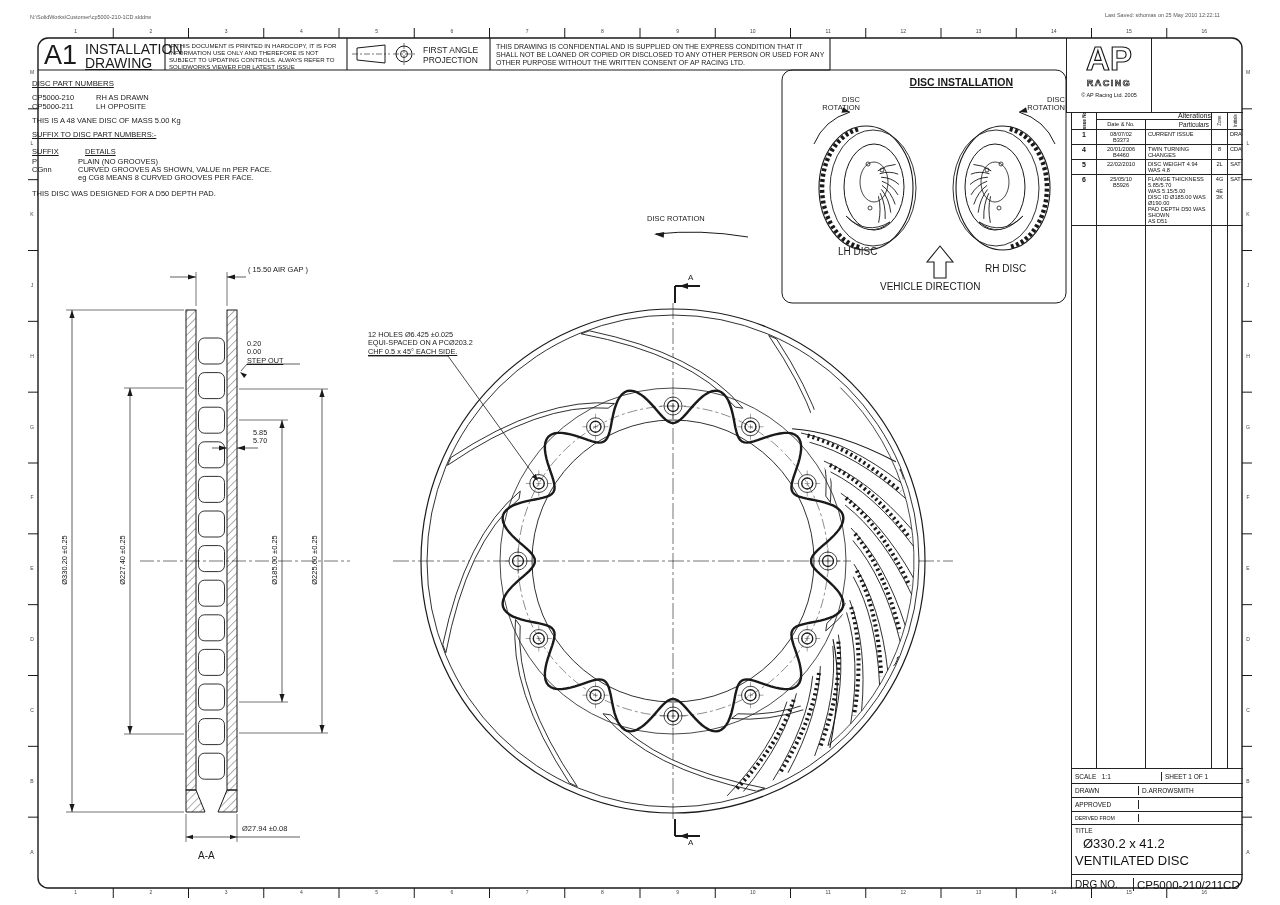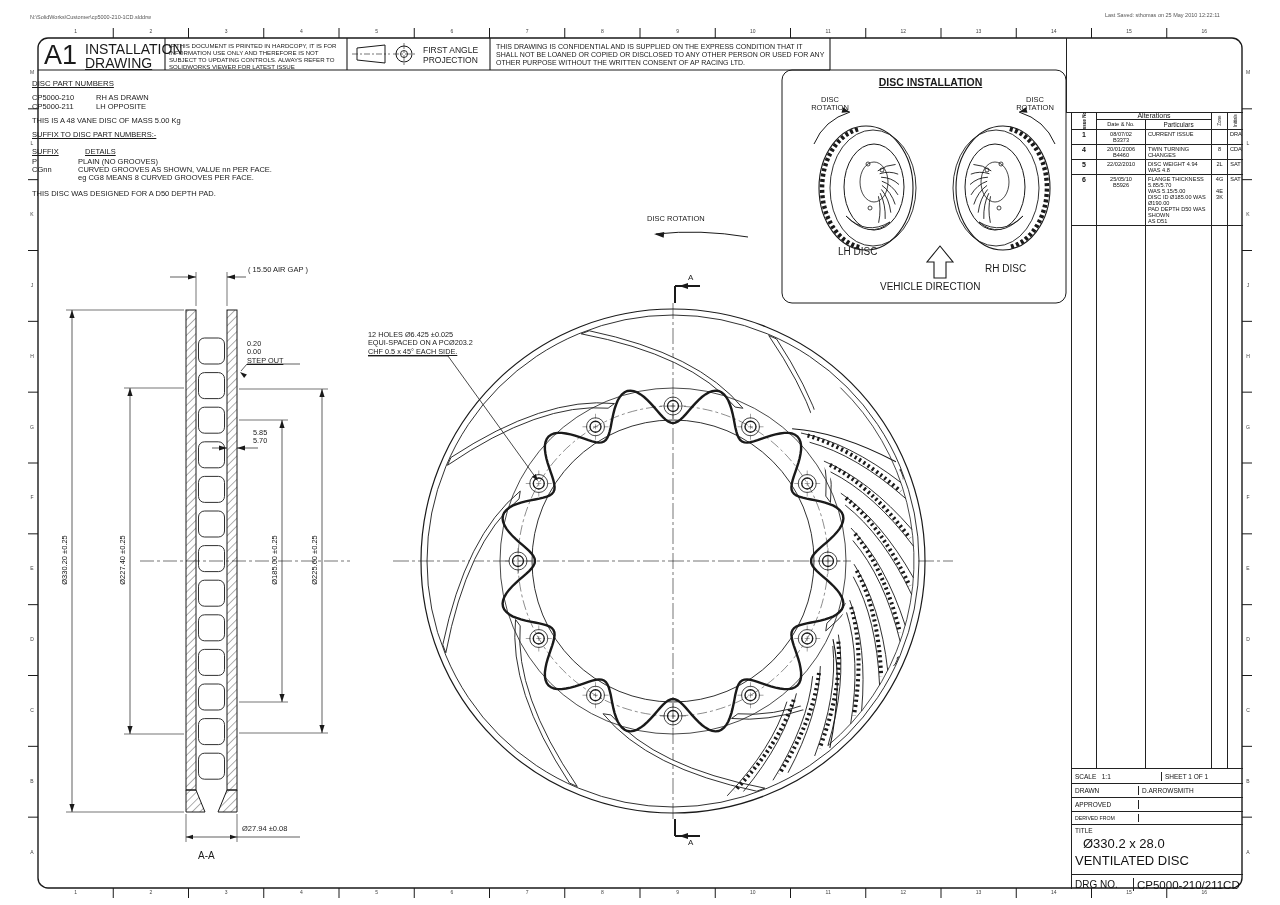--- a/index.html
+++ b/index.html
@@ -2,21 +2,21 @@
 <html><head>
 <meta charset="utf-8">
 <style>
   html,body{margin:0;padding:0;background:#e8e8e8;}
   #sheet{position:relative;width:1280px;height:905px;background:#ffffff;overflow:hidden;
          font-family:"Liberation Sans",sans-serif;color:#111;}
   #svg{position:absolute;left:0;top:0;}
   .lbl{position:absolute;white-space:nowrap;color:#1a1a1a;line-height:1.15;
        font-family:"Liberation Sans",sans-serif;}
   .u{text-decoration:underline;}
-  .ctr{text-align:center;}
+  .ctr{text-align:right;}
   .vdim{position:absolute;width:120px;height:10px;text-align:center;font-size:7.5px;
         transform:rotate(-90deg);transform-origin:center center;}
   .wrapbox{white-space:normal;}
   
   #alt{position:absolute;left:1071px;top:112px;width:171px;height:656px;
        display:flex;flex-direction:column;font-size:5.6px;border-left:1px solid #222;}
   .altrow{display:flex;border-bottom:1px solid #222;}
   .ac{border-right:1px solid #222;padding:1px 2px;overflow:hidden;}
   .c-issue{width:20px;text-align:center;font-weight:bold;font-size:7px;}
   .c-date{width:44px;text-align:center;}
@@ -327,20 +327,25 @@
 
 <div class="lbl" style="left:44px;top:40px;font-size:27px;">A1</div>
 <div class="lbl" style="left:85px;top:41px;font-size:14px;">INSTALLATION</div>
 <div class="lbl u" style="left:85px;top:55px;font-size:14px;">DRAWING</div>
 <div class="lbl wrapbox" style="left:169px;top:42px;width:174px;font-size:6.1px;">IF THIS DOCUMENT IS PRINTED IN HARDCOPY, IT IS FOR INFORMATION USE ONLY AND THEREFORE IS NOT SUBJECT TO UPDATING CONTROLS. ALWAYS REFER TO SOLIDWORKS VIEWER FOR LATEST ISSUE</div>
 <div class="lbl" style="left:423px;top:46px;font-size:8.5px;">FIRST ANGLE</div>
 <div class="lbl" style="left:423px;top:56px;font-size:8.5px;">PROJECTION</div>
 <div class="lbl wrapbox" style="left:496px;top:43px;width:330px;font-size:7px;">THIS DRAWING IS CONFIDENTIAL AND IS SUPPLIED ON THE EXPRESS CONDITION THAT IT SHALL NOT BE LOANED OR COPIED OR DISCLOSED TO ANY OTHER PERSON OR USED FOR ANY OTHER PURPOSE WITHOUT THE WRITTEN CONSENT OF AP RACING LTD.</div>
 
 <div id="ap-block">
+  <div style="width:84px;border-right:1px solid #222;text-align:center;">
+    <div class="outline-txt" style="font-size:33px;margin-top:2px;">AP</div>
+    <div class="outline-txt" style="font-size:9px;letter-spacing:1.5px;-webkit-text-stroke:0.7px #111;">RACING</div>
+    <div style="font-size:5.5px;margin-top:4px;">© AP Racing Ltd. 2005</div>
+  </div>
 </div>
 
 <div id="alt">
       <div class="altrow">
         <div class="ac c-issue" style="display:flex;align-items:center;justify-content:center;">
           <span class="rot">Issue No.</span>
         </div>
   <div style="flex:1;border-right:1px solid #222;">
     <div class="ctr" style="border-bottom:1px solid #222;font-size:7px;">Alterations</div>
     <div style="display:flex;">
@@ -441,21 +446,21 @@
   <div class="tb-row" style="height:13px;">
     <div class="tb-lab" style="width:60px;">APPROVED</div>
     <div class="tb-lab" style="flex:1;border-right:none;"></div>
   </div>
   <div class="tb-row" style="height:12px;">
     <div class="tb-lab" style="width:60px;font-size:5.2px;">DERIVED FROM</div>
     <div class="tb-lab" style="flex:1;border-right:none;"></div>
   </div>
   <div style="height:45px;border-bottom:1px solid #222;padding:2px 3px;">
     <div style="font-size:6.5px;">TITLE</div>
-    <div style="font-size:13px;margin:2px 0 0 8px;">Ø330.2 x 28.0</div>
+    <div style="font-size:13px;margin:2px 0 0 8px;">Ø330.2 x 41.2</div>
     <div style="font-size:13px;margin:2px 0 0 0;">VENTILATED DISC</div>
   </div>
   <div class="tb-row" style="height:19px;border-bottom:none;">
     <div class="tb-lab" style="width:55px;font-size:10px;">DRG NO.</div>
     <div class="tb-lab" style="flex:1;border-right:none;font-size:11.5px;">CP5000-210/211CD</div>
   </div>
 </div>
 
 <div class="lbl u" style="left:32px;top:80px;font-size:7.8px;">DISC PART NUMBERS</div>
 <div id="parts-list" class="lbl" style="left:32px;top:94px;font-size:7.5px;">

